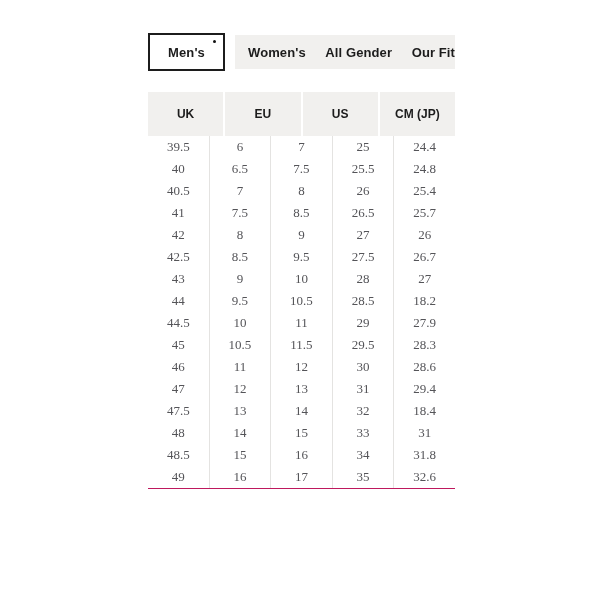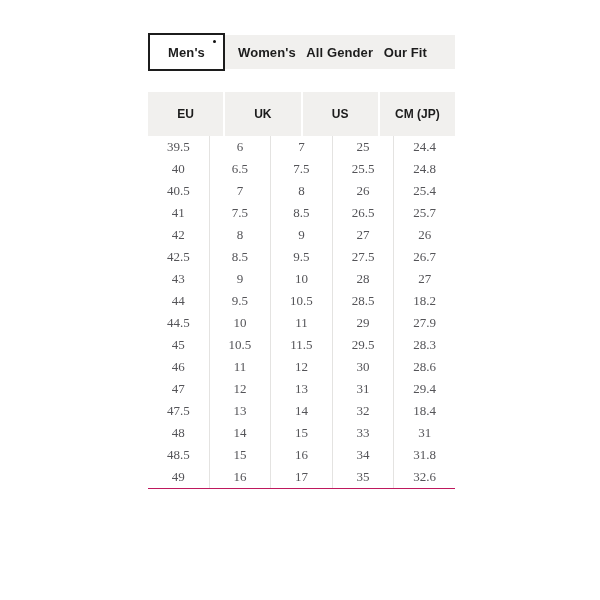--- a/index.html
+++ b/index.html
@@ -5,37 +5,37 @@
   * { margin: 0; padding: 0; box-sizing: border-box; }
   html, body { width: 600px; height: 600px; background: #ffffff; }
   .page {
     position: relative; width: 600px; height: 600px; background: #ffffff;
     font-family: "Liberation Sans", sans-serif;
   }
 
   
   .tabbar {
     position: absolute; left: 148px; top: 33px; width: 307px; height: 38px;
-    display: flex; align-items: center;
+    display: flex; align-items: center; gap: 10px;
   }
   .tab-active {
     position: relative; z-index: 2; width: 77px; height: 38px;
     background: #ffffff; border: 2px solid #1c1c1c;
     display: flex; align-items: center; justify-content: center;
     font-weight: 700; font-size: 13px; color: #1c1c1c; cursor: pointer;
     letter-spacing: 0.1px;
   }
   .tab-dot {
     position: absolute; top: 5px; right: 7px; width: 3px; height: 3px;
     border-radius: 50%; background: #111111;
   }
   .tab-strip {
     flex: 1; height: 34px; background: #f1f0ee;
     display: flex; align-items: center; justify-content: space-between;
-    padding: 0 28px 0 13px;
+    padding: 0 0 0 13px;
   }
   .tab {
     font-weight: 700; font-size: 13px; color: #1c1c1c; cursor: pointer;
     letter-spacing: 0.1px; white-space: nowrap;
   }
 
   
   .size-table { position: absolute; left: 148px; top: 92px; width: 307px; }
   .thead { display: flex; gap: 2px; }
   .th {
@@ -65,22 +65,22 @@
     </div>
     <div class="tab-strip">
       <span class="tab">Women's</span>
       <span class="tab">All Gender</span>
       <span class="tab">Our Fit</span>
     </div>
   </div>
 
   <div class="size-table">
     <div class="thead" id="thead">
+        <div class="th">UK</div>
         <div class="th">EU</div>
-        <div class="th">UK</div>
         <div class="th">US</div>
         <div class="th">CM (JP)</div>
       </div>
     <div class="tbody" id="tbody">
         <div class="tr">
           <div class="td">39.5</div>
           <div class="td">6</div>
           <div class="td">7</div>
           <div class="td">25</div>
           <div class="td">24.4</div>

